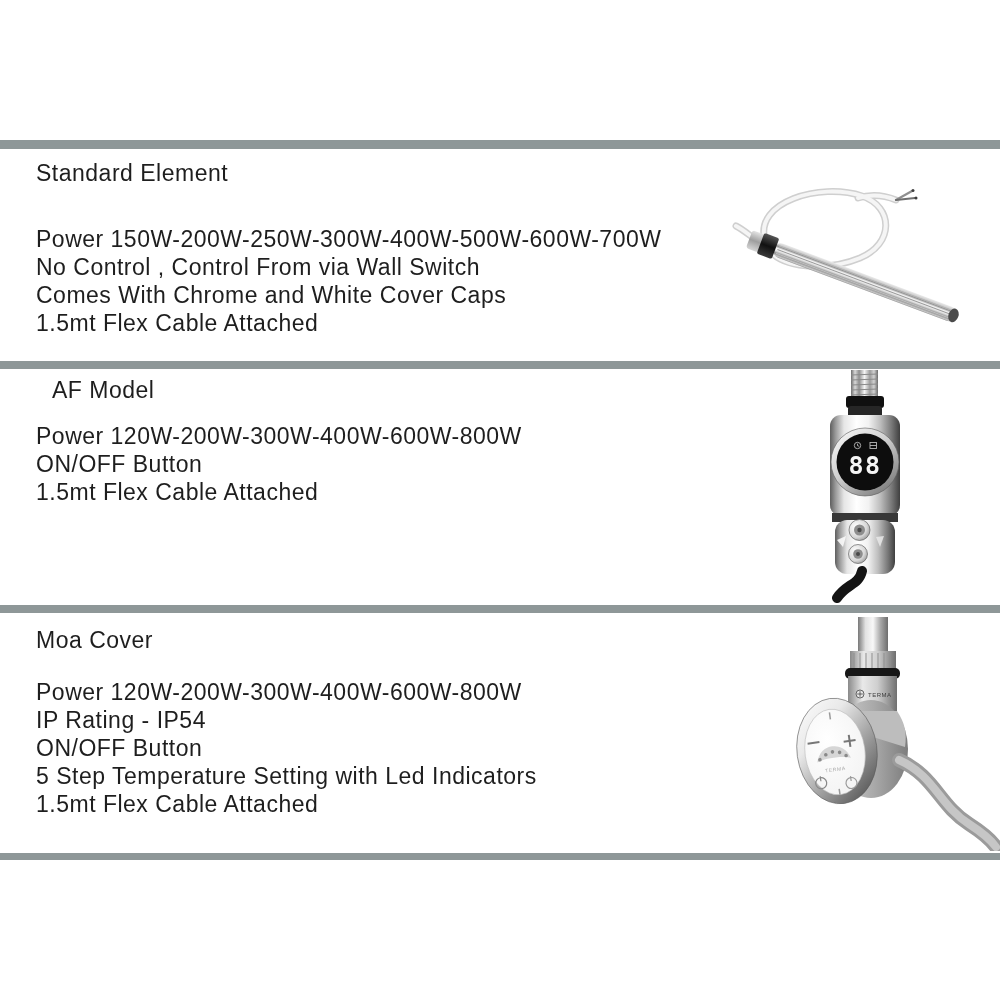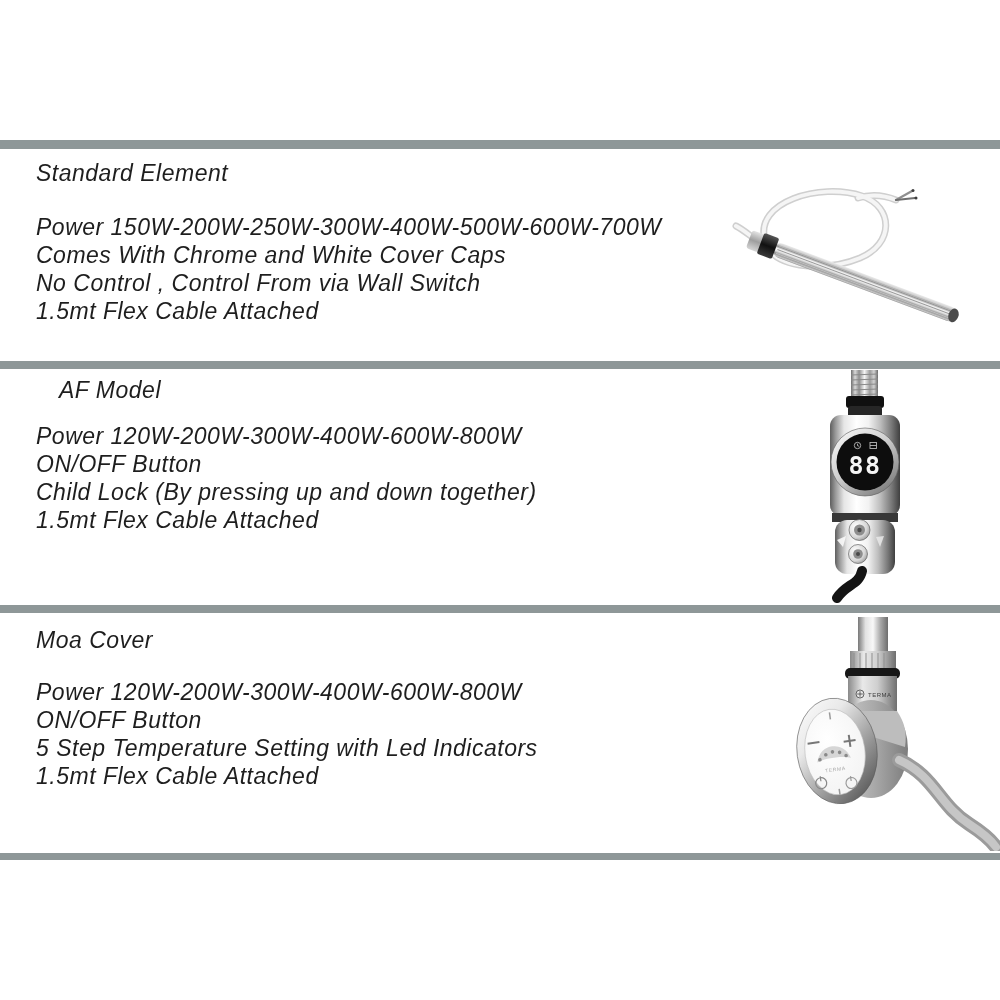--- a/index.html
+++ b/index.html
@@ -6,25 +6,25 @@
   .canvas{
     position:relative;width:1000px;height:1000px;background:#fff;overflow:hidden;
     font-family:"Liberation Sans","DejaVu Sans",sans-serif;color:#1e1e1e;
   }
   .divider{position:absolute;left:0;width:1000px;background:var(--divider,#8e9798);}
   .d1{top:140px;height:9px}
   .d2{top:361px;height:8px}
   .d3{top:605px;height:8px}
   .d4{top:853px;height:7px}
 
-  .spec{position:absolute;left:36px;width:690px;font-style:italic;}
+  .spec{position:absolute;left:36px;width:690px;}
   .spec .title{margin:0;font-size:23px;line-height:28px;font-weight:400;letter-spacing:.5px;}
   .spec p{margin:0;font-size:23px;line-height:28px;letter-spacing:.5px;white-space:nowrap;}
-  .s1{top:159px}.s1 .body{margin-top:26px}
-  .s2{top:376px}.s2 .title{margin-left:23px}.s2 .body{margin-top:18px}
+  .s1{top:159px}.s1 .body{margin-top:38px}
+  .s2{top:376px}.s2 .title{margin-left:16px}.s2 .body{margin-top:18px}
   .s3{top:626px}.s3 .body{margin-top:24px}
 
   .img{position:absolute;}
   .img1{left:710px;top:160px;width:280px;height:190px;}
   .img2{left:815px;top:368px;width:100px;height:235px;}
   .img3{left:765px;top:613px;width:235px;height:238px;}
 </style>
 </head>
 <body>
 
@@ -32,22 +32,22 @@
 
   <div class="divider d1"></div>
   <div class="divider d2"></div>
   <div class="divider d3"></div>
   <div class="divider d4"></div>
 
   <section class="spec s1">
     <h2 class="title">Standard Element</h2>
     <div class="body">
       <p>Power 150W-200W-250W-300W-400W-500W-600W-700W</p>
+      <p>No Control , Control From via Wall Switch</p>
       <p>Comes With Chrome and White Cover Caps</p>
-      <p>No Control , Control From via Wall Switch</p>
       <p>1.5mt Flex Cable Attached</p>
     </div>
   </section>
 
   <svg class="img img1" viewBox="0 0 280 190">
     <defs>
       <linearGradient id="r-rod" gradientUnits="userSpaceOnUse" x1="0" y1="-8" x2="0" y2="8">
         <stop offset="0" stop-color="#f2f2f2"></stop>
           <stop offset=".18" stop-color="#cfcfcf"></stop>
         <stop offset=".3" stop-color="#909090"></stop>
@@ -99,21 +99,20 @@
       <ellipse cx="198" cy="0" rx="5" ry="7" fill="#4a4a4a"></ellipse>
       <rect x="-8" y="-11" width="16" height="22" rx="2" fill="url(#r-nut)"></rect>
     </g>
   </svg>
 
   <section class="spec s2">
     <h2 class="title">AF Model</h2>
     <div class="body">
       <p>Power 120W-200W-300W-400W-600W-800W</p>
       <p>ON/OFF Button</p>
-      <p>Child Lock (By pressing up and down together)</p>
       <p>1.5mt Flex Cable Attached</p>
     </div>
   </section>
 
   <svg class="img img2" viewBox="0 0 100 235">
     <defs>
       <linearGradient id="a-body" x1="0" y1="0" x2="1" y2="0">
         <stop offset="0" stop-color="#5e5e5e"></stop>
           <stop offset=".08" stop-color="#9a9a9a"></stop>
         <stop offset=".2" stop-color="#e6e6e6"></stop>
@@ -194,20 +193,21 @@
       </g>
     </g>
 
     <path d="M 47,203 C 44,217 31,216 22,230" fill="none" stroke="#141414" stroke-width="10" stroke-linecap="round"></path>
   </svg>
 
   <section class="spec s3">
     <h2 class="title">Moa Cover</h2>
     <div class="body">
       <p>Power 120W-200W-300W-400W-600W-800W</p>
+      <p>IP Rating - IP54</p>
       <p>ON/OFF Button</p>
       <p>5 Step Temperature Setting with Led Indicators</p>
       <p>1.5mt Flex Cable Attached</p>
     </div>
   </section>
 
   <svg class="img img3" viewBox="0 0 235 238">
     <defs>
       <linearGradient id="m-pipe" x1="0" y1="0" x2="1" y2="0">
         <stop offset="0" stop-color="#787878"></stop>

